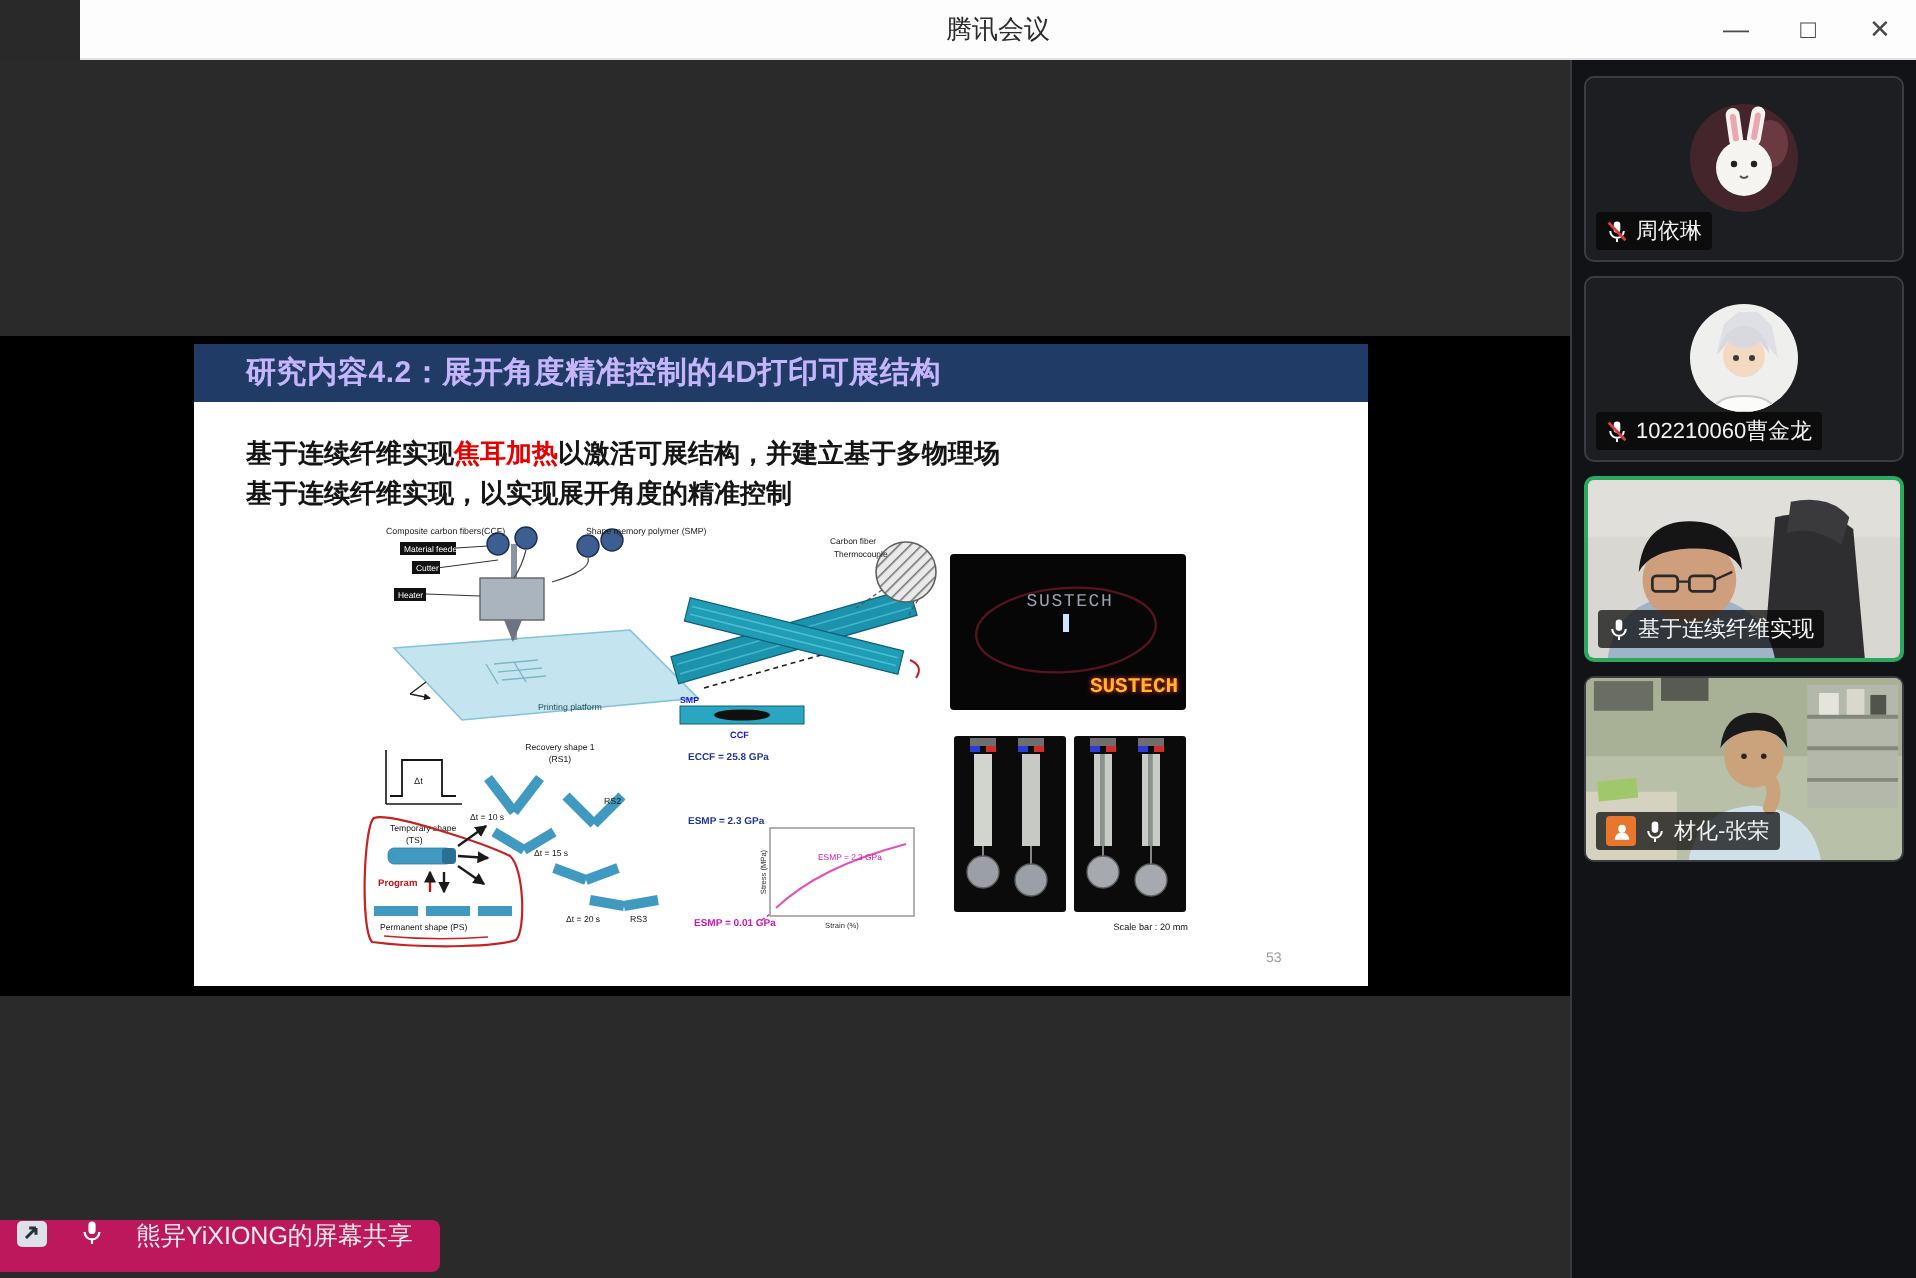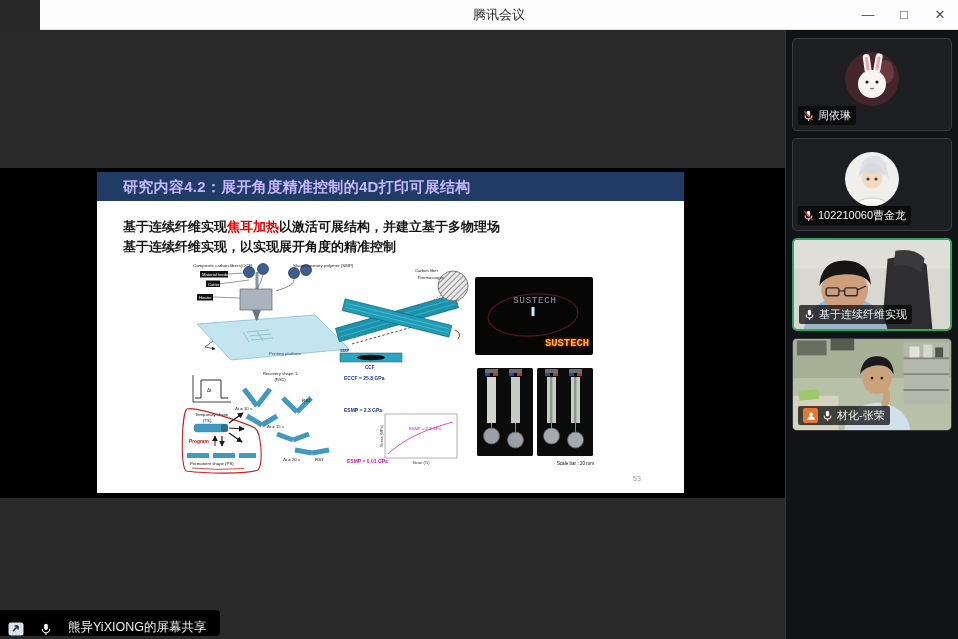--- a/index.html
+++ b/index.html
@@ -18,21 +18,21 @@
   
   .stage { position:relative; width:785px; height:609px; background:#2a2a2a; overflow:hidden; }
   .black-band { position:absolute; left:0; top:138px; width:100%; height:330px; background:#000; }
   .slide { position:absolute; left:97px; top:142px; width:587px; height:321px; background:#ffffff; }
   .slide-banner { position:absolute; left:0; top:0; width:100%; height:29px; background:#1f3b66; color:#c4b5fd; font-weight:bold; font-size:15px; line-height:29px; padding-left:26px; letter-spacing:.3px; white-space:nowrap; overflow:hidden; }
   .slide-subtitle { position:absolute; top:45px; left:0; width:100%; font-size:13px; font-weight:600; color:#151515; line-height:1.55;padding-left:26px; }
   .hl { color:#e60000; font-weight:700; }
   .fig-svg { position:absolute; inset:0; width:587px; height:321px; }
 
   
-  .share-pill { position:absolute; left:0; top:580px; height:26px; display:flex; align-items:flex-end; gap:16px; padding:0 14px 0 8px; background:#000000; border-radius:0 4px 4px 0; color:#ededed; font-size:12.5px; }
+  .share-pill { position:absolute; left:0; top:580px; height:26px; display:flex; align-items:flex-start; gap:16px; padding:0 14px 0 8px; background:#be185d; border-radius:0 4px 4px 0; color:#ededed; font-size:12.5px; }
   .share-pill svg { flex:none; }
 
   
   .sidebar { width:173px; height:609px; background:#121316; border-left:1px solid #38393c; padding:8px 6px 0 6px; display:flex; flex-direction:column; gap:7px; }
   .tile { position:relative; height:93px; flex:none; background:#1d1e21; border:1px solid #3b3c40; border-radius:5px; overflow:hidden; }
   .tile.active { border:2px solid #2ba85e; }
   .avatar { position:absolute; left:50%; top:40px; transform:translate(-50%,-50%); width:54px; height:54px; border-radius:50%; overflow:hidden; }
   .avatar svg { display:block; width:54px; height:54px; }
   .cam { position:absolute; inset:0; width:100%; height:100%; }
   .nameplate { position:absolute; left:5px; bottom:5px; display:flex; align-items:center; gap:4px; background:rgba(6,6,6,.72); border-radius:2px; padding:2px 5px; font-size:11px; color:#f2f2f2; max-width:90%; white-space:nowrap; overflow:hidden; }

